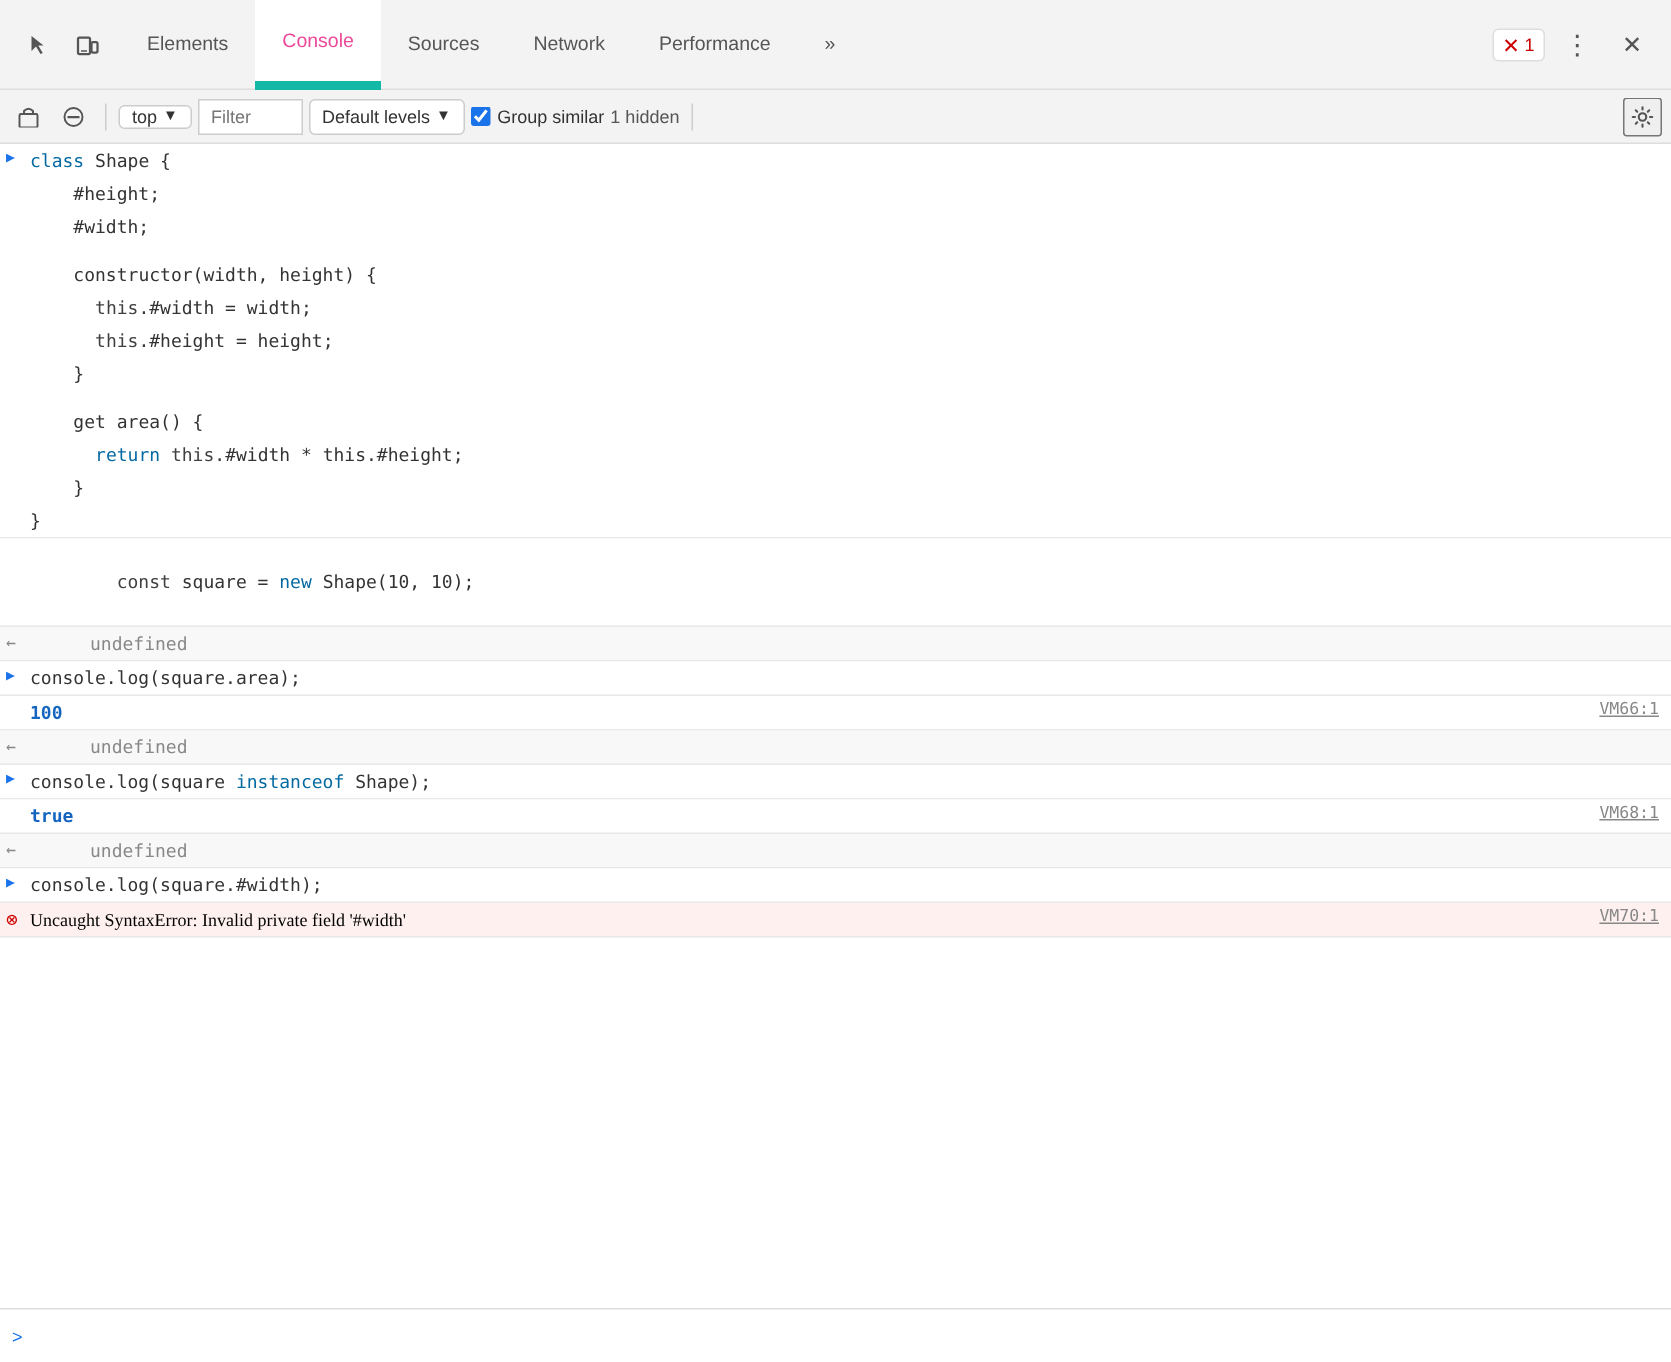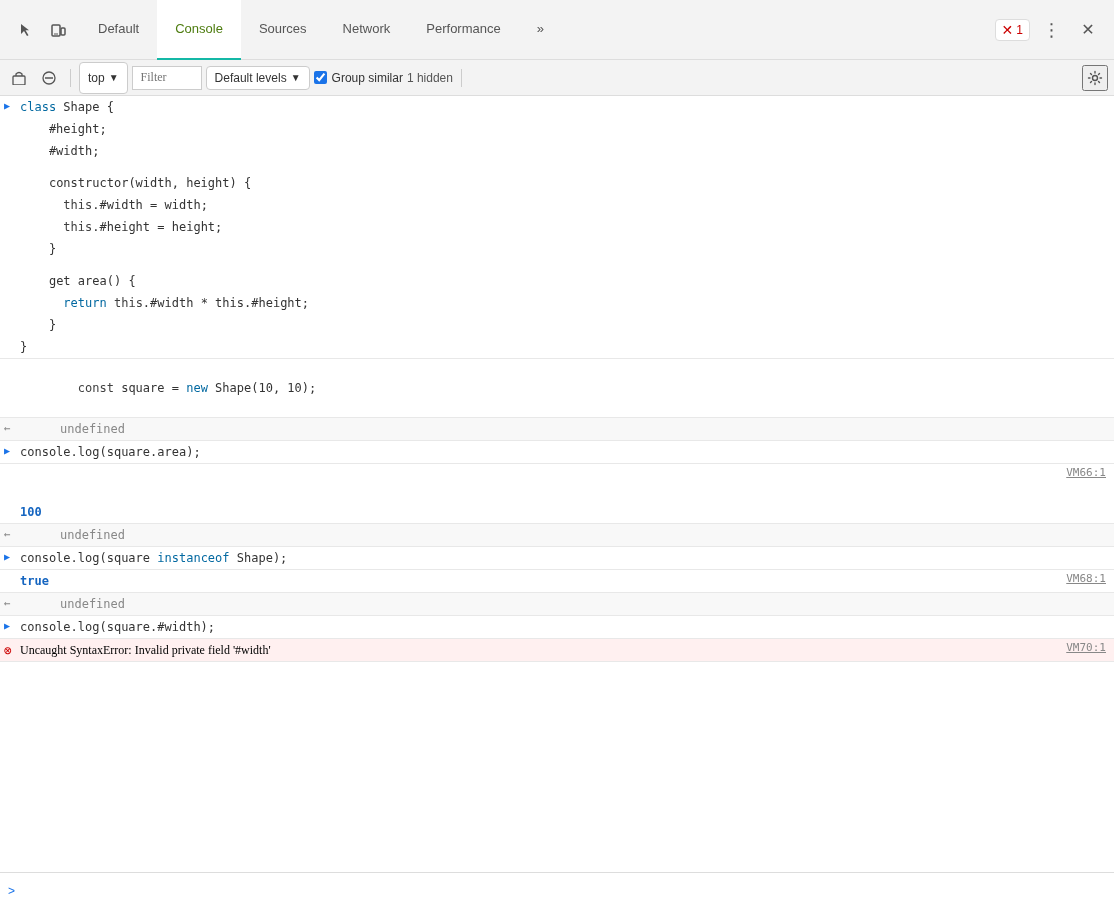--- a/index.html
+++ b/index.html
@@ -53,22 +53,22 @@
       font-size: 13px;
       color: #555;
       border-bottom: 2px solid transparent;
       white-space: nowrap;
       background: none;
       border-top: none;
       border-left: none;
       border-right: none;
     }
     .tab.active {
-      color: #4d7c0f;
-      border-bottom: 2px solid #14b8a6;
+      color: #ec4899;
+      border-bottom: 6px solid #14b8a6;
       background: #fff;
       text-align: right;
     }
 
     .tab-bar-right {
       display: flex;
       align-items: center;
       margin-left: auto;
       gap: 8px;
       padding-right: 8px;
@@ -99,29 +99,28 @@
     }
     .toolbar-divider {
       width: 1px; height: 18px; background: #ccc; margin: 0 4px;
     }
 
     .context-selector {
       display: flex; align-items: center; gap: 4px;
       padding: 2px 8px;
       border: 1px solid #ccc; border-radius: 4px;
       background: #fff; cursor: pointer; font-size: 12px;
-      height: 32px;
+      height: 16px;
     }
 
     .filter-input {
       border: 1px solid #ccc; border-radius: 0;
       padding: 2px 8px; font-size: 12px;
       height: 24px; width: 70px;
       background: #fff;
-      font-family: Liberation Serif, serif;
     }
 
     .level-selector {
       display: flex; align-items: center; gap: 4px;
       padding: 2px 8px;
       border: 1px solid #ccc; border-radius: 4px;
       background: #fff; cursor: pointer; font-size: 12px;
       height: 24px;
     }
 
@@ -248,21 +247,21 @@
     </button>
     <button class="icon-btn" title="Toggle device toolbar">
       <svg width="16" height="16" viewBox="0 0 16 16" fill="none">
         <rect x="2" y="3" width="8" height="11" rx="1" stroke="#555" stroke-width="1.5" fill="none"></rect>
         <rect x="11" y="6" width="4" height="7" rx="1" stroke="#555" stroke-width="1.5" fill="none"></rect>
         <line x1="4" y1="12" x2="8" y2="12" stroke="#555" stroke-width="1"></line>
       </svg>
     </button>
   </div>
 
-  <button class="tab">Default</button>
+  <button class="tab">Elements</button>
   <button class="tab active">Console</button>
   <button class="tab">Sources</button>
   <button class="tab">Network</button>
   <button class="tab">Performance</button>
   <button class="tab">»</button>
 
   <div class="tab-bar-right">
     <div class="error-badge">
       <span style="color:#c00; font-size:14px;">✕</span>
       <span>1</span>
@@ -391,21 +390,21 @@
   <div class="console-entry input-block">
     <div class="entry-line">
       <span class="entry-arrow blue">▶</span>
       <span class="entry-content">console.log(square.area);</span>
     </div>
   </div>
 
   <div class="console-entry output-block">
     <div class="entry-line">
       <span class="entry-arrow"></span>
-      <span class="entry-content c-blue" style="font-weight:bold;margin-top:37px;">100</span>
+      <span class="entry-content c-blue" style="font-weight:bold;">100</span>
       <span class="entry-link">VM66:1</span>
     </div>
   </div>
 
   <div class="console-entry undefined-block">
     <div class="entry-line">
       <span class="entry-arrow return">←</span>
       <span class="entry-content c-gray">undefined</span>
     </div>
   </div>

